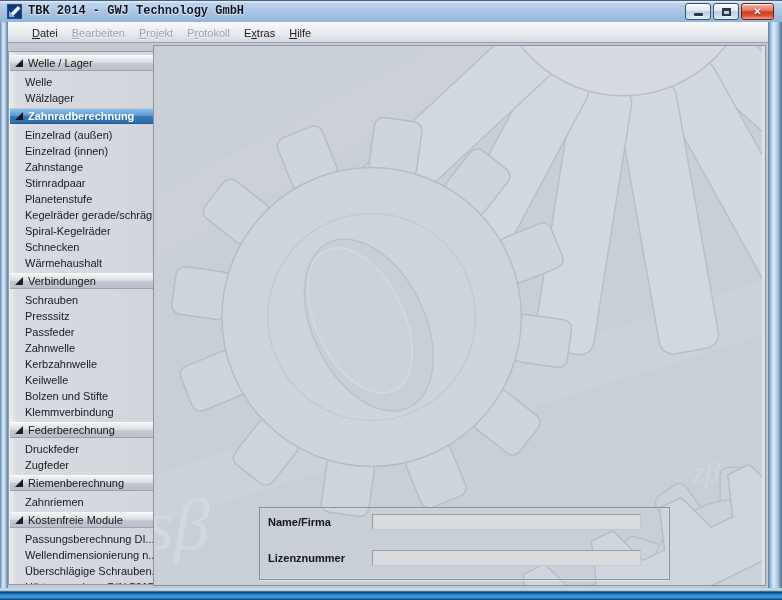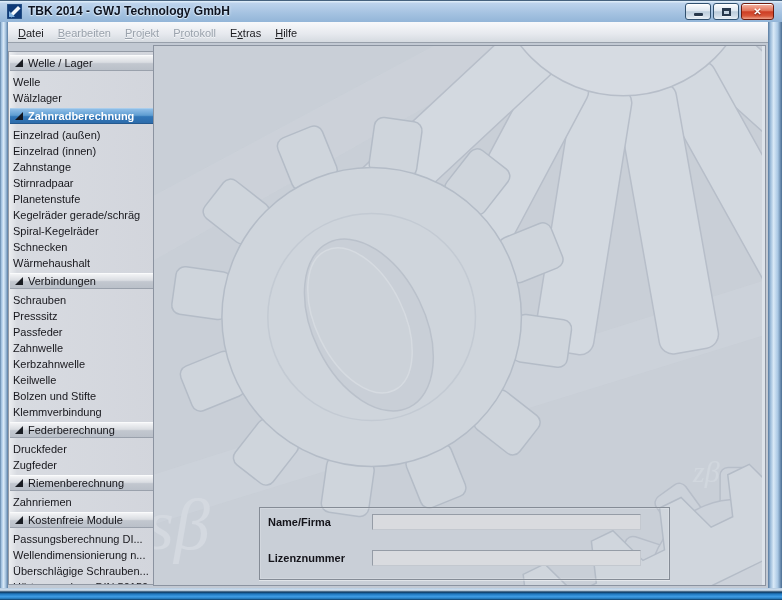--- a/index.html
+++ b/index.html
@@ -14,53 +14,53 @@
   .frame-left{position:absolute;left:0;top:22px;bottom:0;width:8px;
     background:linear-gradient(90deg,#5e82a6 0,#a9c7e4 20%,#d9e9f7 45%,#9dbcda 75%,#56799e 100%);}
   .frame-right{position:absolute;right:0;top:22px;bottom:0;width:14px;
     background:linear-gradient(90deg,#56799e 0,#9dbcda 18%,#d9e9f7 40%,#a9c7e4 70%,#4a6d92 100%);}
   .frame-bottom{position:absolute;left:0;right:0;bottom:0;height:12px;
     background:linear-gradient(180deg,#b4cbe2 0,#d3e1ee 18%,#10395e 34%,#1f78c0 50%,#3f9ce4 72%,#2a82c6 86%,#0c3a62 100%);}
   
   .titlebar{position:relative;height:22px;display:flex;align-items:center;padding-left:7px;gap:6px;z-index:5;}
   .app-icon{width:15px;height:15px;display:block;flex:0 0 auto;}
   .title-text{font-size:12px;font-weight:bold;color:#0d1320;
-    text-shadow:0 0 3px #eaf3fc,0 1px 0 #d8e9f8;white-space:nowrap;}
+    text-shadow:0 0 3px #eaf3fc,0 1px 0 #d8e9f8;white-space:nowrap;font-family:Liberation Mono, monospace;}
   .win-controls{margin-left:auto;margin-right:8px;display:flex;gap:2px;align-items:flex-start;padding-top:1px;}
   .wbtn{height:17px;border:1px solid #31516f;border-radius:3px;display:flex;align-items:center;justify-content:center;
     background:linear-gradient(180deg,#fcfdfe 0,#dfe8f1 45%,#bccddc 52%,#cfdce8 80%,#e9f1f8 100%);
     box-shadow:inset 0 1px 0 rgba(255,255,255,.95);}
   .wbtn.minmax{width:26px;}
   .wbtn.close{width:33px;border-color:#6e1a0d;
     background:linear-gradient(180deg,#f5b5a6 0,#e2745a 45%,#cd3d24 52%,#d8573a 80%,#eda48d 100%);}
   .glyph-min{width:9px;height:3px;background:#27384c;border-radius:1px;margin-top:6px;box-shadow:0 1px 0 rgba(255,255,255,.7);}
   .glyph-max{width:9px;height:8px;border:2px solid #27384c;border-top-width:3px;background:transparent;box-shadow:0 1px 0 rgba(255,255,255,.6);}
   .glyph-close{font-size:10px;font-weight:bold;color:#fff;line-height:1;text-shadow:0 1px 1px #6d180b;}
   
   .client{position:absolute;left:8px;right:14px;top:22px;bottom:12px;display:flex;flex-direction:column;z-index:4;}
-  .menubar{height:21px;flex:0 0 auto;display:flex;align-items:center;padding-left:3px;
+  .menubar{height:21px;flex:0 0 auto;display:flex;align-items:center;padding-left:17px;
     background:linear-gradient(180deg,#f8f9fb 0,#e6e9ee 60%,#d5dae0 100%);
     border-bottom:1px solid #98a0ab;}
   .menu-item{padding:3px 7px 2px;font-size:11px;color:#1b1b1f;cursor:default;}
   .menu-item.disabled{color:#9aa2ac;text-shadow:0 1px 0 #f5f7f9;}
   .menu-item .u{text-decoration:underline;}
   .workspace{flex:1;position:relative;background:#c2c9d3;overflow:hidden;}
   
   .sidebar{position:absolute;left:0;top:8px;bottom:3px;width:153px;
     background:linear-gradient(90deg,#eceef1 0,#d8dbe1 8px,#d2d5dc 100%);
     border:1px solid #939aa5;overflow:hidden;font-size:11px;padding-top:1px;}
   .section-header{height:16px;margin:2px 1px 1px;display:flex;align-items:center;gap:5px;padding:0 4px 0 5px;
     background:linear-gradient(180deg,#f3f4f6 0,#dadde2 45%,#c2c7cf 55%,#bac0c9 100%);
     border-top:1px solid #fafbfc;border-bottom:1px solid #9aa1ac;color:#141419;cursor:default;}
   .section-header.selected{
     background:linear-gradient(180deg,#8fbee7 0,#5f9ed2 45%,#3277b8 55%,#2d6cab 100%);
     border-top:1px solid #a9cdec;border-bottom:1px solid #24598f;color:#ffffff;font-weight:bold;}
   .tri{width:8px;height:8px;flex:0 0 auto;display:block;}
   .side-items{margin:3px 0 2px;}
-  .side-item{height:16px;line-height:16px;padding-left:4px;color:#17171c;white-space:nowrap;
+  .side-item{height:16px;line-height:16px;padding-left:16px;color:#17171c;white-space:nowrap;
     overflow:hidden;cursor:default;}
   
   .main{position:absolute;left:145px;top:2px;right:2px;bottom:2px;border:1px solid #8b93a0;
     background:#ffffff;overflow:hidden;}
   .main::after{content:'';position:absolute;top:0;bottom:0;right:0;width:3px;background:#dde3ea;}
   .watermark{position:absolute;left:0;top:0;width:100%;height:100%;display:block;}
   
   .license-panel{position:absolute;left:105px;top:461px;width:411px;height:73px;
     border:1px solid #858c96;box-shadow:0 1px 0 rgba(255,255,255,.45),inset 0 0 0 1px rgba(255,255,255,.18);
     display:grid;grid-template-columns:84px 1fr;align-items:center;

